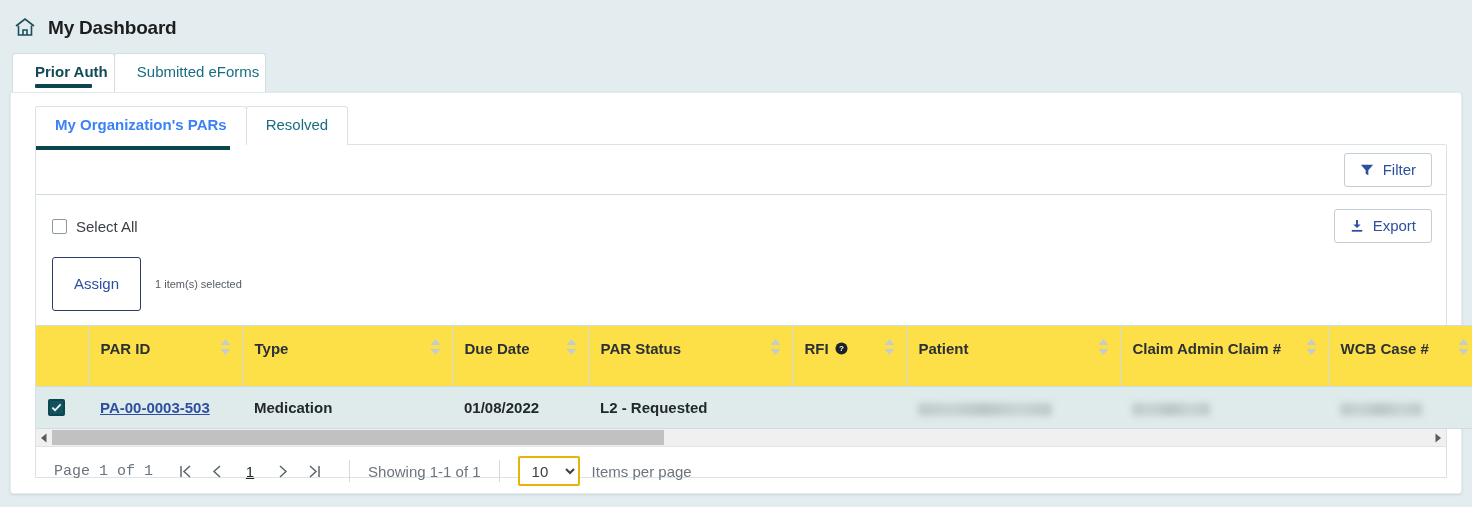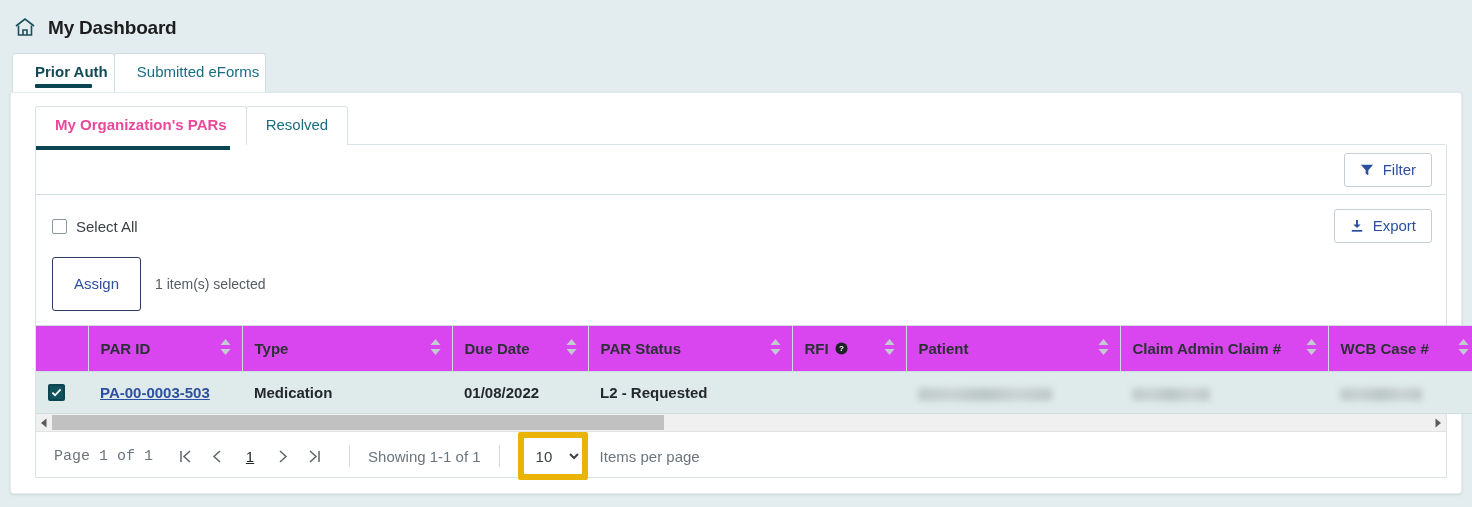--- a/index.html
+++ b/index.html
@@ -104,21 +104,21 @@
     border-bottom: none;
     border-radius: 3px 3px 0 0;
     padding: 9px 19px 11px 19px;
     font-size: 15px;
     color: #176d82;
     cursor: pointer;
     margin-right: -1px;
     line-height: 18px;
   }
   .itab.active {
-    color: #ec4899;
+    color: #3b82f6;
     font-weight: bold;
   }
   .itab.active::after {
     content: "";
     position: absolute;
     left: 0px; right: 16px;
     bottom: -5px;
     height: 4px;
     background: #0b4550;
   }
@@ -198,44 +198,44 @@
     background: #ffffff;
     border: 1px solid #2b3a67;
     border-radius: 3px;
     padding: 17px 21px;
     font-size: 15px;
     color: #2d4fa0;
     cursor: pointer;
     line-height: 18px;
   }
   .selected-count {
-    font-size: 14px;
+    font-size: 11px;
     color: #555c63;
   }
 
   
   .table-wrap {
     margin-top: 14px;
     position: relative;
   }
   table.grid {
     border-collapse: collapse;
     width: 1444px;
     table-layout: fixed;
   }
   table.grid th {
-    background: #d946ef;
+    background: #fde047;
     border-top: 1px solid #cfdde0;
     border-bottom: 1px solid #cfdde0;
     border-right: 1px solid #cfdde0;
     font-size: 15px;
     font-weight: bold;
     color: #2b3135;
     text-align: left;
-    padding: 12px 10px 12px 12px;
+    padding: 12px 10px 27px 12px;
     height: 24px;
     box-sizing: border-box;
     vertical-align: middle;
     position: relative;
     user-select: none;
   }
   table.grid th.cb-col { border-right: 1px solid #cfdde0; width: 52px; }
   .th-inner {
     display: flex;
     align-items: center;
@@ -341,25 +341,25 @@
     width: 1px; height: 22px;
     background: #d3d9dc;
     margin: 0 18px;
   }
   .showing { color: #6c757d; }
   .ipp-select {
     margin: 0 12px 0 0;
     font-size: 15px;
     color: #3b4045;
     padding: 4px 4px 4px 8px;
-    border: 6px solid #eab308;
+    border: 2px solid #eab308;
     border-radius: 2px;
     background: #fff;
     font-family: "Liberation Sans", sans-serif;
-    height: 48px;
+    height: 30px;
   }
   .ipp-label { color: #6c757d; }
 </style>
 </head>
 <body>
 
 <div class="page-header">
   <span class="home-icon">
     <svg width="24" height="24" viewBox="0 0 24 24" fill="none" stroke="#1b4f5c" stroke-width="1.6">
       <path d="M3 11 L12 4 L21 11"></path>

